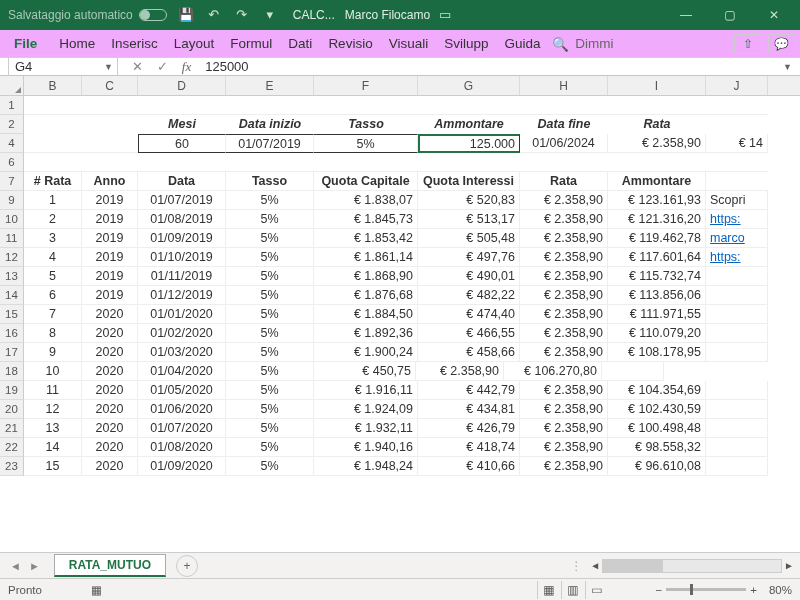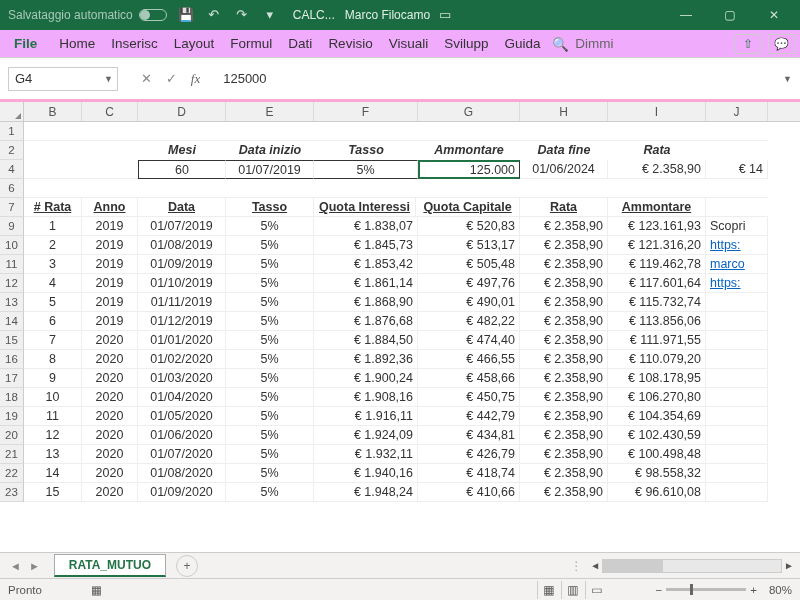--- a/index.html
+++ b/index.html
@@ -13,21 +13,21 @@
 .titlebar .fname { margin-left:16px; font-size:12px; color:#e0eee6; }
 .titlebar .user { margin-left:10px; font-size:12px; color:#e0eee6; }
 .winbtns { margin-left:auto; display:flex; }
 .winbtns div { width:44px; height:30px; display:flex; align-items:center; justify-content:center; color:#cde0d6; font-size:12px; }
 .ribbon { height:28px; background:#f0abfc; display:flex; align-items:center; font-size:13.5px; padding:0 4px; border-bottom:1px solid #d0d0d0; }
 .ribbon .tab { padding:0 8px; color:#333; cursor:default; }
 .ribbon .tab.file { color:#217346; font-weight:600; padding:0 14px 0 10px;}
 .ribbon .right { margin-left:auto; display:flex; gap:6px; align-items:center; }
 .ribbon .ricon { width:28px; height:20px; border:1px solid #ccc; border-radius:2px; display:flex; align-items:center; justify-content:center; font-size:12px; color:#555; }
 .tellme { display:flex; align-items:center; gap:6px; color:#666; margin-left:4px; }
-.formulabar { height:44px; background:#fff; display:flex; align-items:center; border-bottom:3px solid #f9a8d4; font-size:13px;gap:9px; }
+.formulabar { height:18px; background:#fff; display:flex; align-items:center; border-bottom:1px solid #f9a8d4; font-size:13px; }
 .namebox { width:110px; height:24px; border:1px solid #ccc; margin-left:8px; display:flex; align-items:center; padding:0 6px; color:#333; position:relative;}
 .namebox .dd { position:absolute; right:4px; font-size:9px; color:#666;}
 .fbtns { display:flex; align-items:center; gap:14px; margin:0 14px; color:#888; font-size:13px; }
 .fx { font-style:italic; color:#666;font-family:Liberation Serif, serif; }
 .fval { flex:1; color:#333; }
 .fdrop { margin-right:8px; font-size:9px; color:#666; }
 .sheet { position:relative; height:462px; overflow:hidden; }
 .colhdr { display:flex; height:20px; background:#f0f0f0; border-bottom:1px solid #ccc; font-size:12px; color:#555; }
 .corner { width:24px; border-right:1px solid #ccc; background:#f0f0f0; position:relative;}
 .corner::after{content:"";position:absolute;right:2px;bottom:2px;width:0;height:0;border-left:6px solid transparent;border-bottom:6px solid #888;}
@@ -37,21 +37,21 @@
 .rh { width:24px; background:#f0f0f0; border-right:1px solid #ccc; border-bottom:1px solid #dcdcdc; text-align:center; line-height:19px; font-size:11.5px; color:#555;}
 .cell { border-right:1px solid #eee; border-bottom:1px solid #eee; line-height:19px; padding:0 4px; overflow:hidden; white-space:nowrap; color:#333;}
 .hdrrow .cell { font-weight:600; font-style:italic; text-align:center; border-right:none; border-bottom:none;}
 .boxed { border-top:1.5px solid #333 !important; border-bottom:1.5px solid #333 !important; }
 .boxed.first { border-left:1.5px solid #333 !important;}
 .boxed.last { border-right:1.5px solid #333 !important;}
 .boxed-sel { border:2px solid #217346 !important; line-height:16px;}
 .r { text-align:right; }
 .c { text-align:center; }
 .link { color:#0563c1; text-decoration:underline; }
-.subhdr .cell { font-weight:600; text-align:center;text-decoration:underline;}
+.subhdr .cell { font-weight:600; text-align:center;}
 .tabstrip { position:absolute; bottom:22px; left:0; right:0; height:26px; background:#f3f2f1; border-top:1px solid #ccc; display:flex; align-items:center; font-size:12px; }
 .tabnav { display:flex; gap:8px; padding:0 10px; color:#888; font-size:11px;}
 .shtab { background:#fff; border:1px solid #aaa; border-bottom:2px solid #217346; padding:3px 14px; font-weight:600; color:#217346; margin-left:4px;}
 .addtab { width:22px; height:22px; border:1px solid #ccc; border-radius:50%; margin-left:10px; text-align:center; line-height:20px; color:#666;}
 .hscroll { margin-left:auto; display:flex; align-items:center; gap:2px; padding-right:6px;}
 .hscroll .tr { font-size:10px; color:#555;}
 .hscroll .track { width:180px; height:14px; background:#e8e8e8; border:1px solid #ccc; position:relative;}
 .hscroll .thumb { position:absolute; left:0; top:0; width:60px; height:12px; background:#cdcdcd;}
 .statusbar { position:absolute; bottom:0; left:0; right:0; height:22px; background:#f3f2f1; border-top:1px solid #ccc; display:flex; align-items:center; font-size:11.5px; color:#555; padding:0 8px;gap:39px;}
 .statusbar .views { margin-left:auto; display:flex; align-items:center; gap:0;}
@@ -183,22 +183,22 @@
         <div class="cell cH empty"></div>
         <div class="cell cI empty"></div>
         <div class="cell cJ empty"></div>
       </div>
       <div class="row subhdr">
         <div class="rh">7</div>
         <div class="cell cB c"># Rata</div>
         <div class="cell cC c">Anno</div>
         <div class="cell cD c">Data</div>
         <div class="cell cE c">Tasso</div>
+        <div class="cell cF c">Quota Capitale</div>
         <div class="cell cG c">Quota Interessi</div>
-        <div class="cell cF c">Quota Capitale</div>
         <div class="cell cH c">Rata</div>
         <div class="cell cI c">Ammontare</div>
         <div class="cell cJ empty"></div>
       </div>
       <div class="row ">
         <div class="rh">9</div>
         <div class="cell cB c">1</div>
         <div class="cell cC c">2019</div>
         <div class="cell cD c">01/07/2019</div>
         <div class="cell cE c">5%</div>
@@ -303,21 +303,20 @@
         <div class="cell cH r">€ 2.358,90</div>
         <div class="cell cI r">€ 108.178,95</div>
         <div class="cell cJ"></div>
       </div>
       <div class="row ">
         <div class="rh">18</div>
         <div class="cell cB c">10</div>
         <div class="cell cC c">2020</div>
         <div class="cell cD c">01/04/2020</div>
         <div class="cell cE c">5%</div>
-        <div class="cell cF r">€ 1.908,16</div>
         <div class="cell cG r">€ 450,75</div>
         <div class="cell cH r">€ 2.358,90</div>
         <div class="cell cI r">€ 106.270,80</div>
         <div class="cell cJ"></div>
       </div>
       <div class="row ">
         <div class="rh">19</div>
         <div class="cell cB c">11</div>
         <div class="cell cC c">2020</div>
         <div class="cell cD c">01/05/2020</div>

